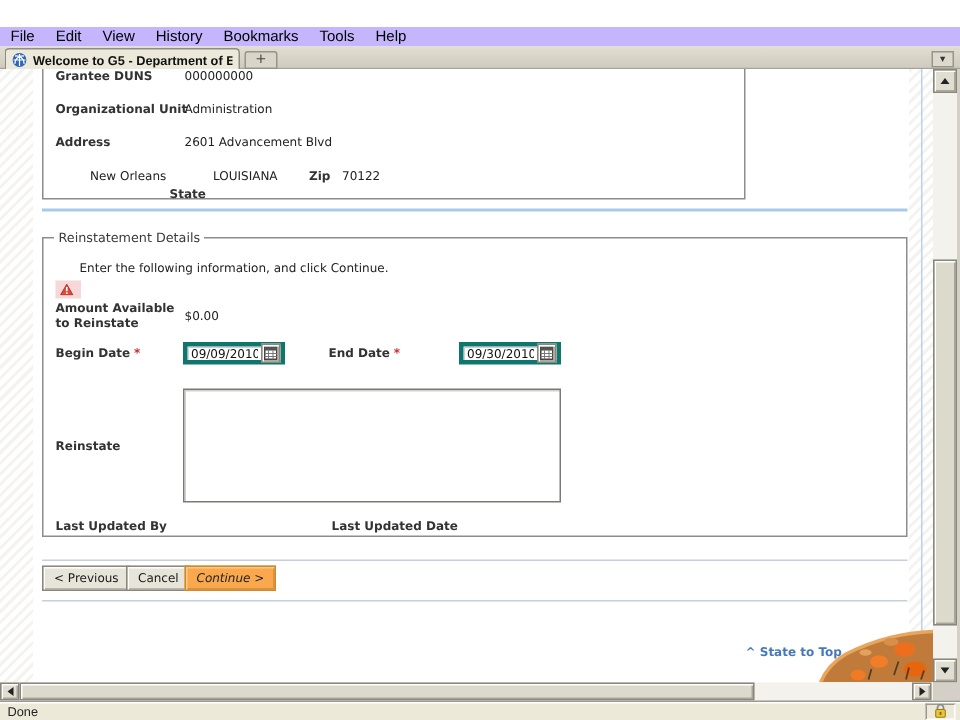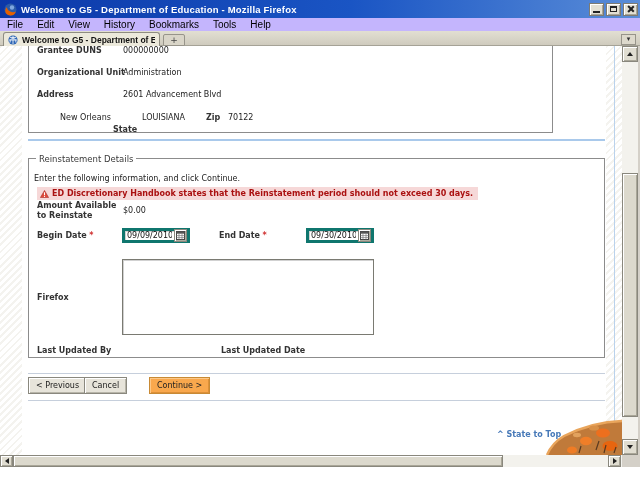--- a/index.html
+++ b/index.html
@@ -46,21 +46,21 @@
     background:#DDD9CC; border:1px solid #97948a; font-size:7px; line-height:9px; text-align:center; color:#333; }
 
   
   .viewport { position:absolute; left:0; top:46px; width:622px; height:409px; background:#fff; overflow:hidden; }
   .stripes { position:absolute; top:0; height:409px;
     background:repeating-linear-gradient(135deg,#f4f3ef 0 2px,#ffffff 2px 5px); }
   .stripes.left { left:0; width:22px; }
   .stripes.right { left:606px; width:16px; }
   .blue-vline { position:absolute; left:614px; top:0; width:1px; height:409px; background:#BAD2EC; }
 
-  .gbox { position:absolute; left:28px; top:-6px; width:525px; height:93px;
+  .gbox { position:absolute; left:28px; top:-6px; width:469px; height:93px;
     border:1px solid #8c8c8c; background:#fff; }
   .frow { position:absolute; font-size:8px; white-space:nowrap; }
   .flabel { font-weight:bold; color:#333; }
   .fvalue { color:#222; }
 
   .divider { position:absolute; left:28px; top:93px; width:577px; height:2px; background:#A9C9EB; }
 
   .fieldset { position:absolute; left:28px; top:112px; width:577px; height:200px;
     border:1px solid #8c8c8c; background:#fff; }
   .legend { position:absolute; left:7px; top:-5px; background:#fff; padding:0 3px;
@@ -119,39 +119,20 @@
   .status-text { padding-left:5px; flex:1 1 auto; }
   .lockpanel { flex:0 0 auto; width:20px; height:11px; margin-right:3px;
     border:1px solid; border-color:#9c9a8e #fff #fff #9c9a8e;
     display:flex; align-items:center; justify-content:center; }
 </style>
 </head>
 <body>
 
 <div class="window">
 
-  <div class="titlebar">
-    <svg class="fx-icon" viewBox="0 0 13 13">
-      <circle cx="6.5" cy="6.5" r="6" fill="#2C5BA8"></circle>
-      <path d="M1.2,7.5 A5.4,5.4 0 0 0 11.8,8.5 A6.6,6.6 0 0 1 2.6,4.2 A6,6 0 0 0 1.2,7.5 Z" fill="#E66000"></path>
-      <circle cx="8" cy="4.5" r="2.2" fill="#7FA8E0"></circle>
-    </svg>
-    <span class="win-title">Welcome to G5 - Department of Education - Mozilla Firefox</span>
-    <div class="win-controls">
-      <div class="wbtn">
-          <span class="glyph-min"></span>
-        </div>
-      <div class="wbtn">
-          <span class="glyph-restore"></span>
-        </div>
-      <div class="wbtn">
-          <span class="glyph-close"></span>
-        </div>
-    </div>
-  </div>
 
   <div class="menubar">
     <span class="menu-item">File</span>
     <span class="menu-item">Edit</span>
     <span class="menu-item">View</span>
     <span class="menu-item">History</span>
     <span class="menu-item">Bookmarks</span>
     <span class="menu-item">Tools</span>
     <span class="menu-item">Help</span>
   </div>
@@ -186,29 +167,28 @@
       <span class="frow fvalue" style="left:113px; top:72px;">LOUISIANA</span>
       <span class="frow flabel" style="left:177px; top:72px;">Zip</span>
       <span class="frow fvalue" style="left:199px; top:72px;">70122</span>
     </div>
 
     <div class="divider"></div>
 
     <div class="fieldset">
       <span class="legend">Reinstatement Details</span>
 
-      <span class="frow fvalue" style="left:5px; top:15px;">Enter the following information, and click Continue.</span>
+      <span class="frow fvalue" style="left:24px; top:15px;">Enter the following information, and click Continue.</span>
 
       <div class="warning">
         <svg class="warn-tri" viewBox="0 0 10 9">
           <polygon points="5,0.5 9.6,8.5 0.4,8.5" fill="#E04A3A" stroke="#A02020" stroke-width="0.6"></polygon>
           <rect x="4.4" y="2.6" width="1.2" height="3.2" fill="#fff"></rect>
           <rect x="4.4" y="6.6" width="1.2" height="1.2" fill="#fff"></rect>
         </svg>
-        <span>ED Discretionary Handbook states that the Reinstatement period should not exceed 30 days.</span>
       </div>
 
       <span class="frow flabel" style="left:8px; top:42px;">Amount Available</span>
       <span class="frow flabel" style="left:8px; top:52px;">to Reinstate</span>
       <span class="frow fvalue" style="left:94px; top:47px;">$0.00</span>
 
       <span class="frow" style="left:8px; top:72px;">
         <span class="flabel">Begin Date</span>
         <span class="req">*</span>
       </span>
@@ -231,32 +211,32 @@
         <input type="text" value="09/30/2010" style="">
         <div class="calbtn">
           <svg width="9" height="9" viewBox="0 0 9 9">
             <rect x="0.5" y="0.5" width="8" height="8" fill="#fff" stroke="#444" stroke-width="1"></rect>
             <rect x="0.5" y="0.5" width="8" height="2.2" fill="#555"></rect>
             <path d="M0.5,4.6 H8.5 M0.5,6.6 H8.5 M3,2.7 V8.5 M6,2.7 V8.5" stroke="#777" stroke-width="0.7"></path>
           </svg>
         </div>
       </div>
 
-      <span class="frow flabel" style="left:8px; top:134px;">Firefox</span>
+      <span class="frow flabel" style="left:8px; top:134px;">Reinstate</span>
       <textarea class="comments-area" style=""></textarea>
 
       <span class="frow flabel" style="left:8px; top:187px;">Last Updated By</span>
       <span class="frow flabel" style="left:192px; top:187px;">Last Updated Date</span>
     </div>
 
     <div class="hline" style="top:327px;"></div>
 
     <button class="btn" style="left:28px;">&lt; Previous</button>
     <button class="btn" style="left:84px;">Cancel</button>
-    <button class="btn orange" style="left:149px;">Continue &gt;</button>
+    <button class="btn orange" style="left:123px;font-style:italic;">Continue &gt;</button>
 
     <div class="hline" style="top:354px;"></div>
 
     <a class="backtop" href="#">^ State to Top</a>
 
     <svg class="corner-img" viewBox="0 0 76 37" preserveAspectRatio="none">
       <path d="M76,37 L76,3 Q46,4 18,18 Q6,25 1,37 Z" fill="#C07A3A"></path>
       <path d="M76,3 Q46,4 18,18 Q6,25 1,37" fill="none" stroke="#E9A55C" stroke-width="2.4"></path>
       <ellipse cx="57" cy="15" rx="7" ry="4.6" fill="#ED6F1E"></ellipse>
       <ellipse cx="40" cy="23" rx="6" ry="4.2" fill="#F07E28"></ellipse>
@@ -283,14 +263,24 @@
     <div class="sbtn" style="left:0; top:0; width:13px; height:12px;">
         <span class="tri left"></span>
       </div>
     <div class="sthumb" style="left:13px; top:0; width:490px; height:12px;"></div>
     <div class="sbtn" style="left:608px; top:0; width:13px; height:12px;">
         <span class="tri right"></span>
       </div>
   </div>
   <div class="corner"></div>
 
+  <div class="statusbar">
+    <span class="status-text">Done</span>
+    <div class="lockpanel">
+      <svg width="8" height="10" viewBox="0 0 8 10">
+        <path d="M2,4 V2.8 A2,2 0 0 1 6,2.8 V4" fill="none" stroke="#8a8a8a" stroke-width="1.2"></path>
+        <rect x="0.8" y="4" width="6.4" height="5.2" rx="0.8" fill="#E8C53A" stroke="#9a7d10" stroke-width="0.7"></rect>
+        <rect x="3.4" y="5.6" width="1.2" height="2" fill="#7a650d"></rect>
+      </svg>
+    </div>
+  </div>
 
 </div>
 
 </body></html>

